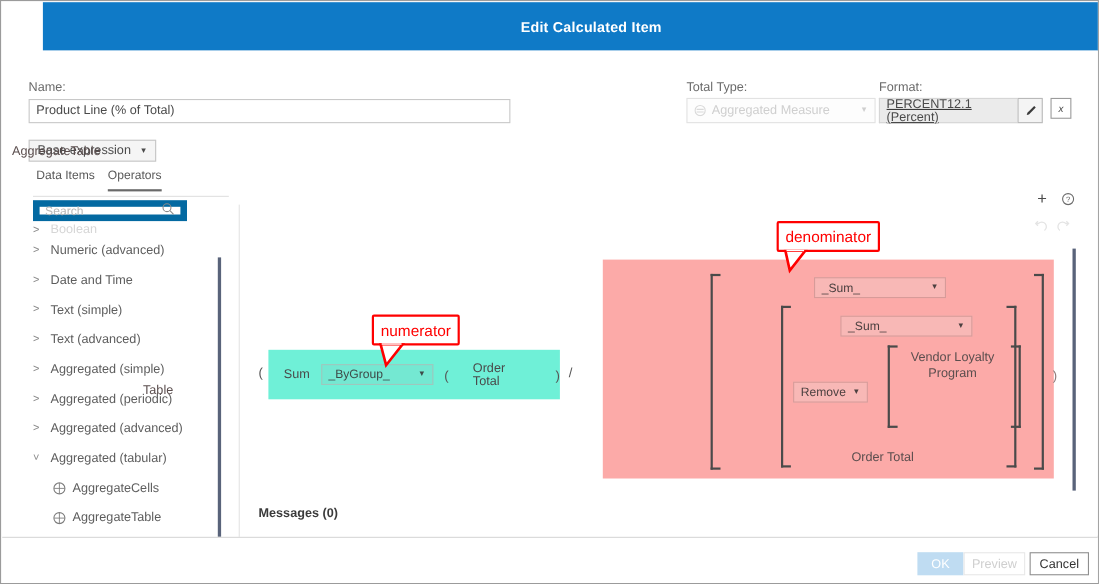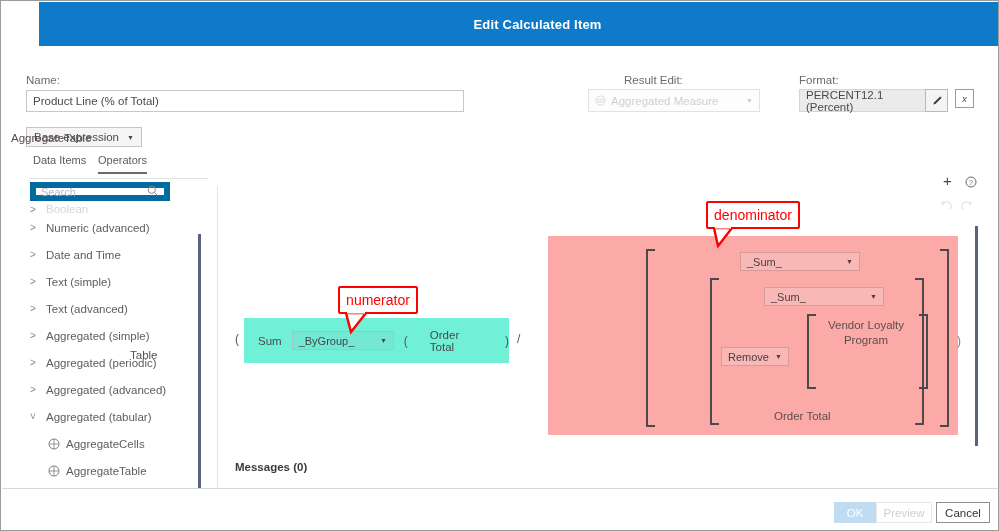--- a/index.html
+++ b/index.html
@@ -36,29 +36,29 @@
   .name-label { position:absolute; left:24px; top:28px; }
   .name-input {
     position:absolute; left:24px; top:44px; width:438px; height:22px;
     border:1px solid #c8c8c8; background:#fff; font-size:11.5px;
     color:#4a4a4a; padding:0 6px; font-family:"Liberation Sans",sans-serif;
     outline:none;
   }
 
   .restype-label { position:absolute; left:622px; top:28px; }
   .restype-box {
-    position:absolute; left:586px; top:43px; width:172px; height:23px;
+    position:absolute; left:622px; top:43px; width:172px; height:23px;
     border:1px solid #e2e2e2; background:#fdfdfd; display:flex; align-items:center;
     padding:0 6px; color:#cfcfcf; font-size:11.5px; cursor:default;
   }
   .restype-box .rt-icon { margin-right:5px; display:inline-flex; }
   .restype-box .caret { margin-left:auto; font-size:7px; color:#cfcfcf; }
 
   .fmt-label { position:absolute; left:797px; top:28px; }
-  .fmt-wrap { position:absolute; left:797px; top:43px; display:flex; align-items:stretch; }
+  .fmt-wrap { position:absolute; left:797px; top:43px; display:flex; align-items:stretch;text-decoration:underline; }
   .fmt-value {
     width:126px; height:23px; background:#ebebeb; border:1px solid #d6d6d6; border-right:none;
     display:flex; align-items:center; padding:0 6px; font-size:11.5px; color:#4a4a4a;
   }
   .fmt-pencil {
     width:23px; height:23px; background:#f4f4f4; border:1px solid #b9b9b9;
     display:flex; align-items:center; justify-content:center; cursor:pointer;
   }
   .fmt-x {
     position:absolute; left:953px; top:43px; width:19px; height:19px;
@@ -196,21 +196,21 @@
   <div class="titlebar">
     <span class="title">Edit Calculated Item</span>
     <span class="close">✕</span>
   </div>
 
   <div class="content">
 
     <div class="lbl name-label">Name:</div>
     <input class="name-input" value="Product Line (% of Total)" style="">
 
-    <div class="lbl restype-label">Result Edit:</div>
+    <div class="lbl restype-label">Total Type:</div>
     <div class="restype-box">
       <span class="rt-icon">
         <svg width="11" height="11" viewBox="0 0 11 11">
             <circle cx="5.5" cy="5.5" r="4.6" fill="none" stroke="#d9d9d9" stroke-width="1"></circle>
             <line x1="2.3" y1="4.4" x2="8.7" y2="4.4" stroke="#d9d9d9" stroke-width="1"></line>
             <line x1="2.3" y1="6.8" x2="8.7" y2="6.8" stroke="#d9d9d9" stroke-width="1"></line>
           </svg>
       </span>
       <span>Aggregated Measure</span>
       <span class="caret">▼</span>

